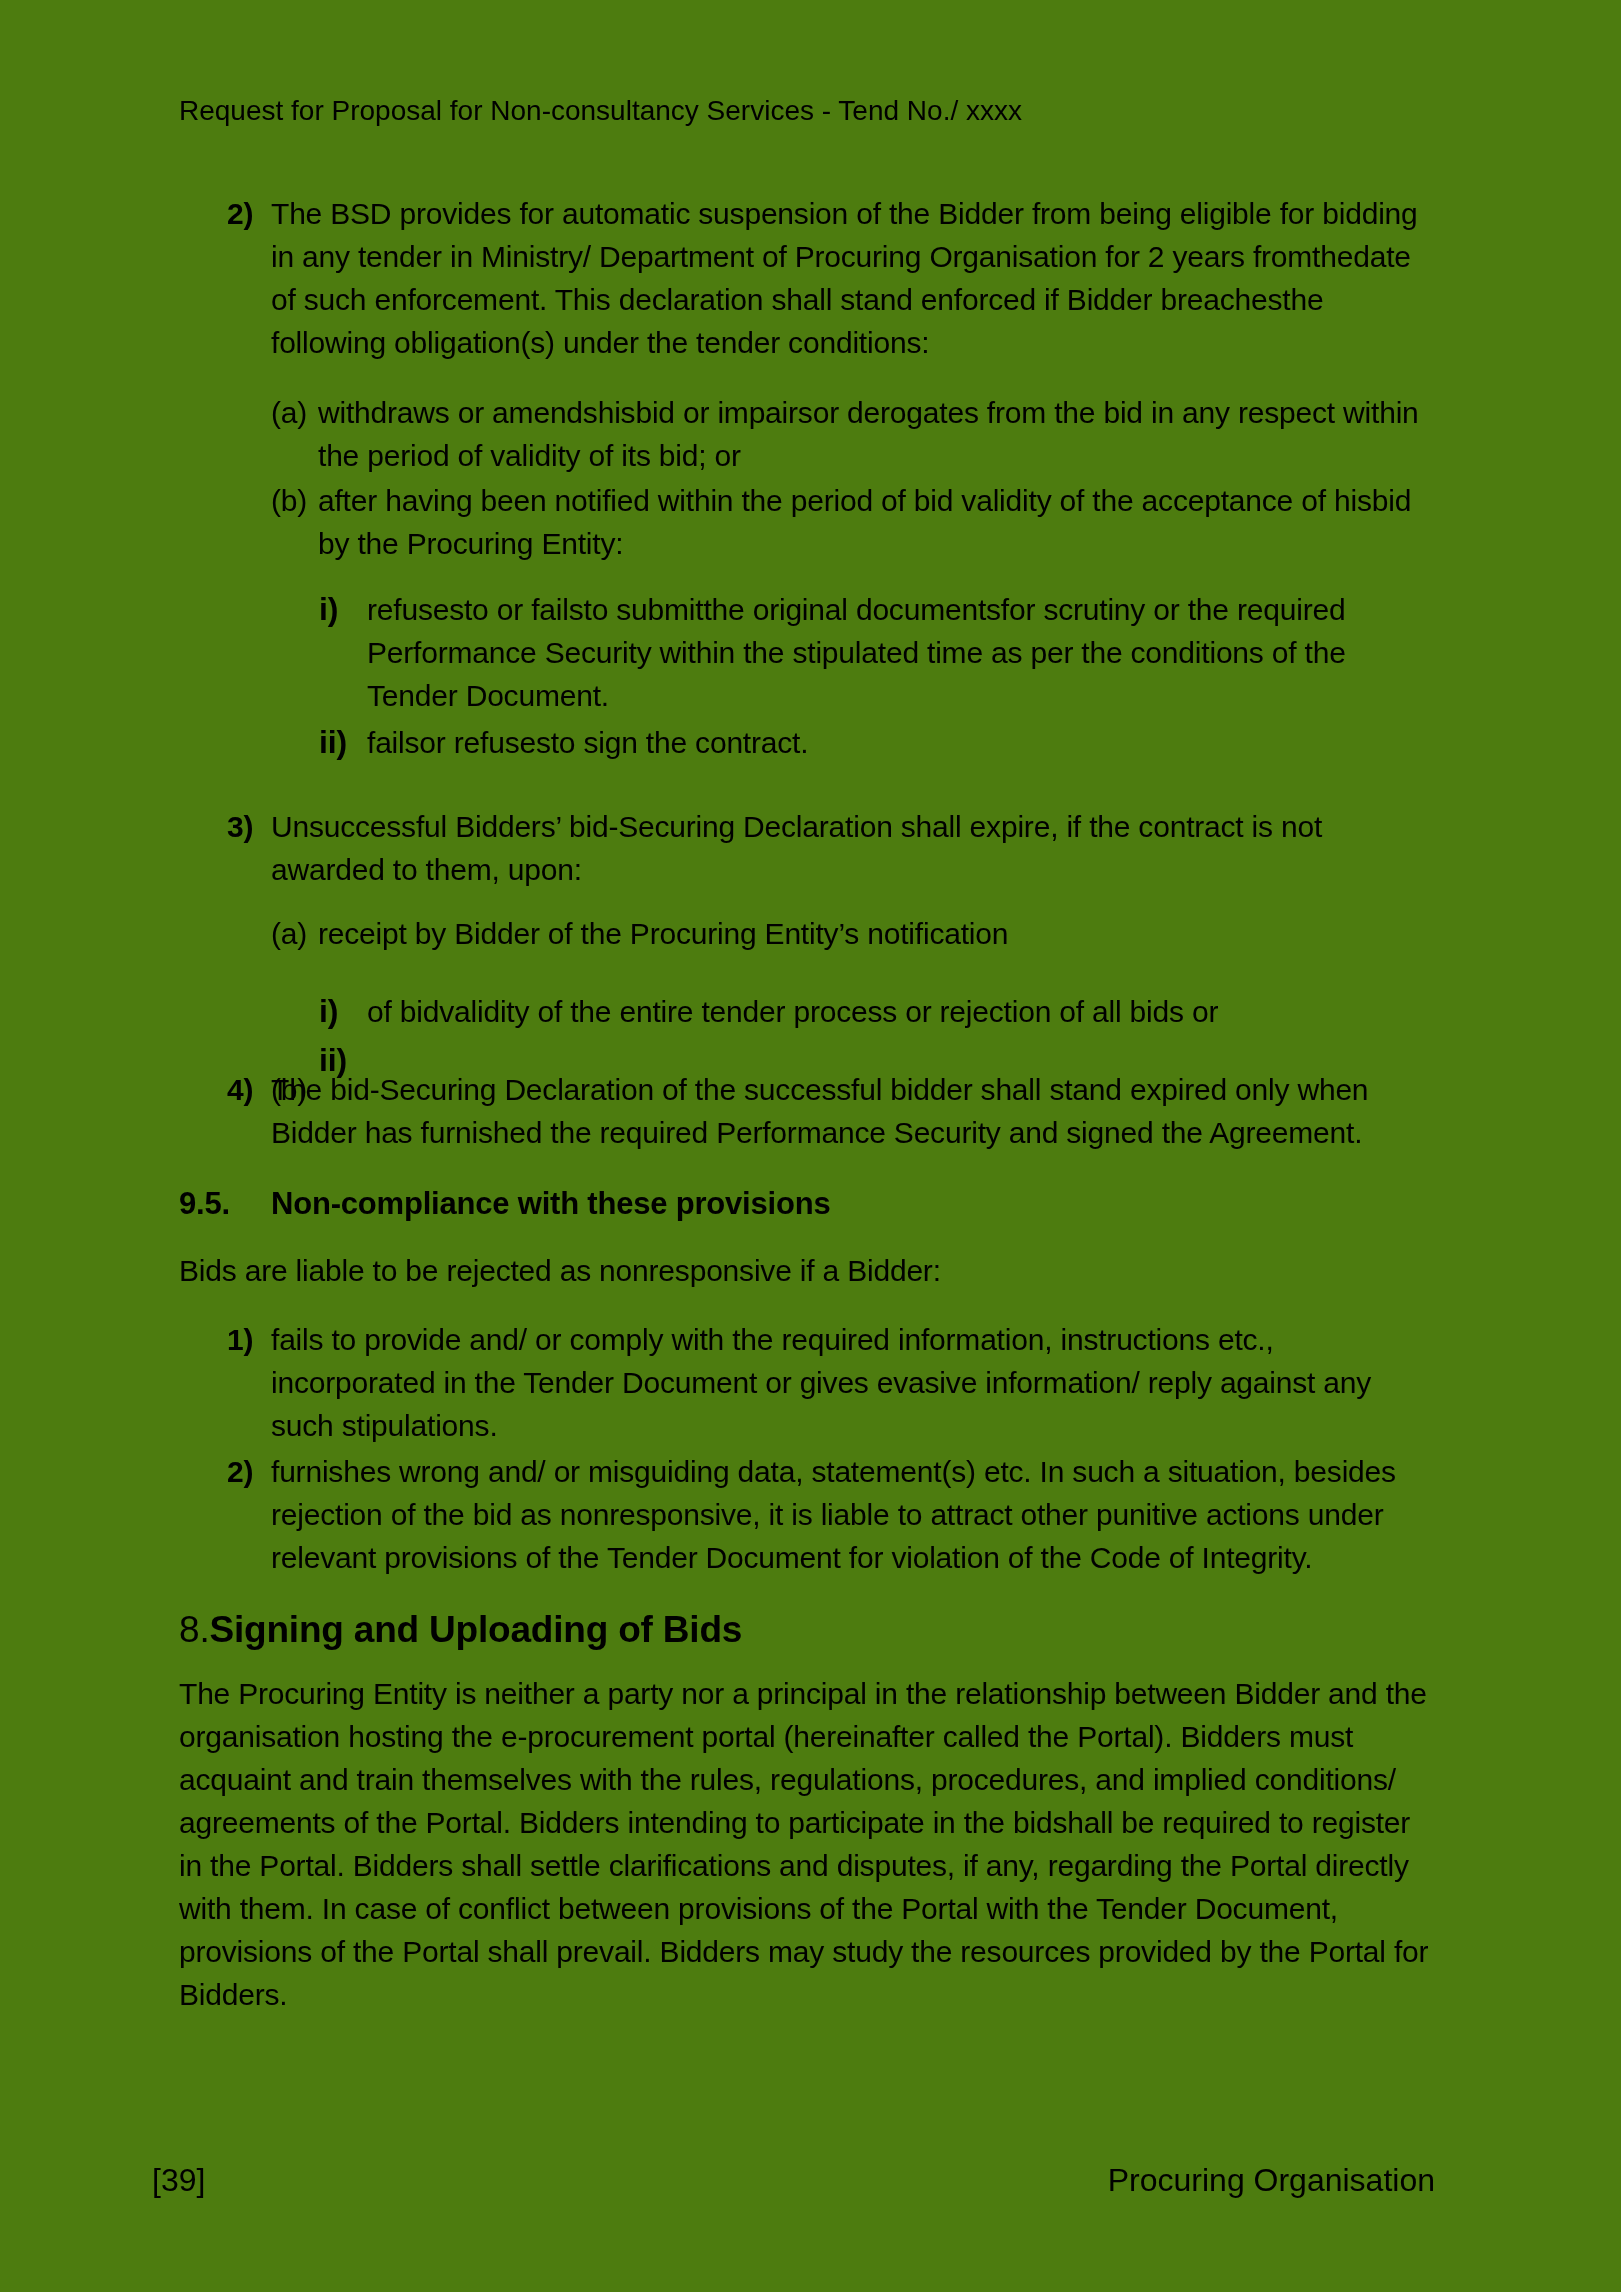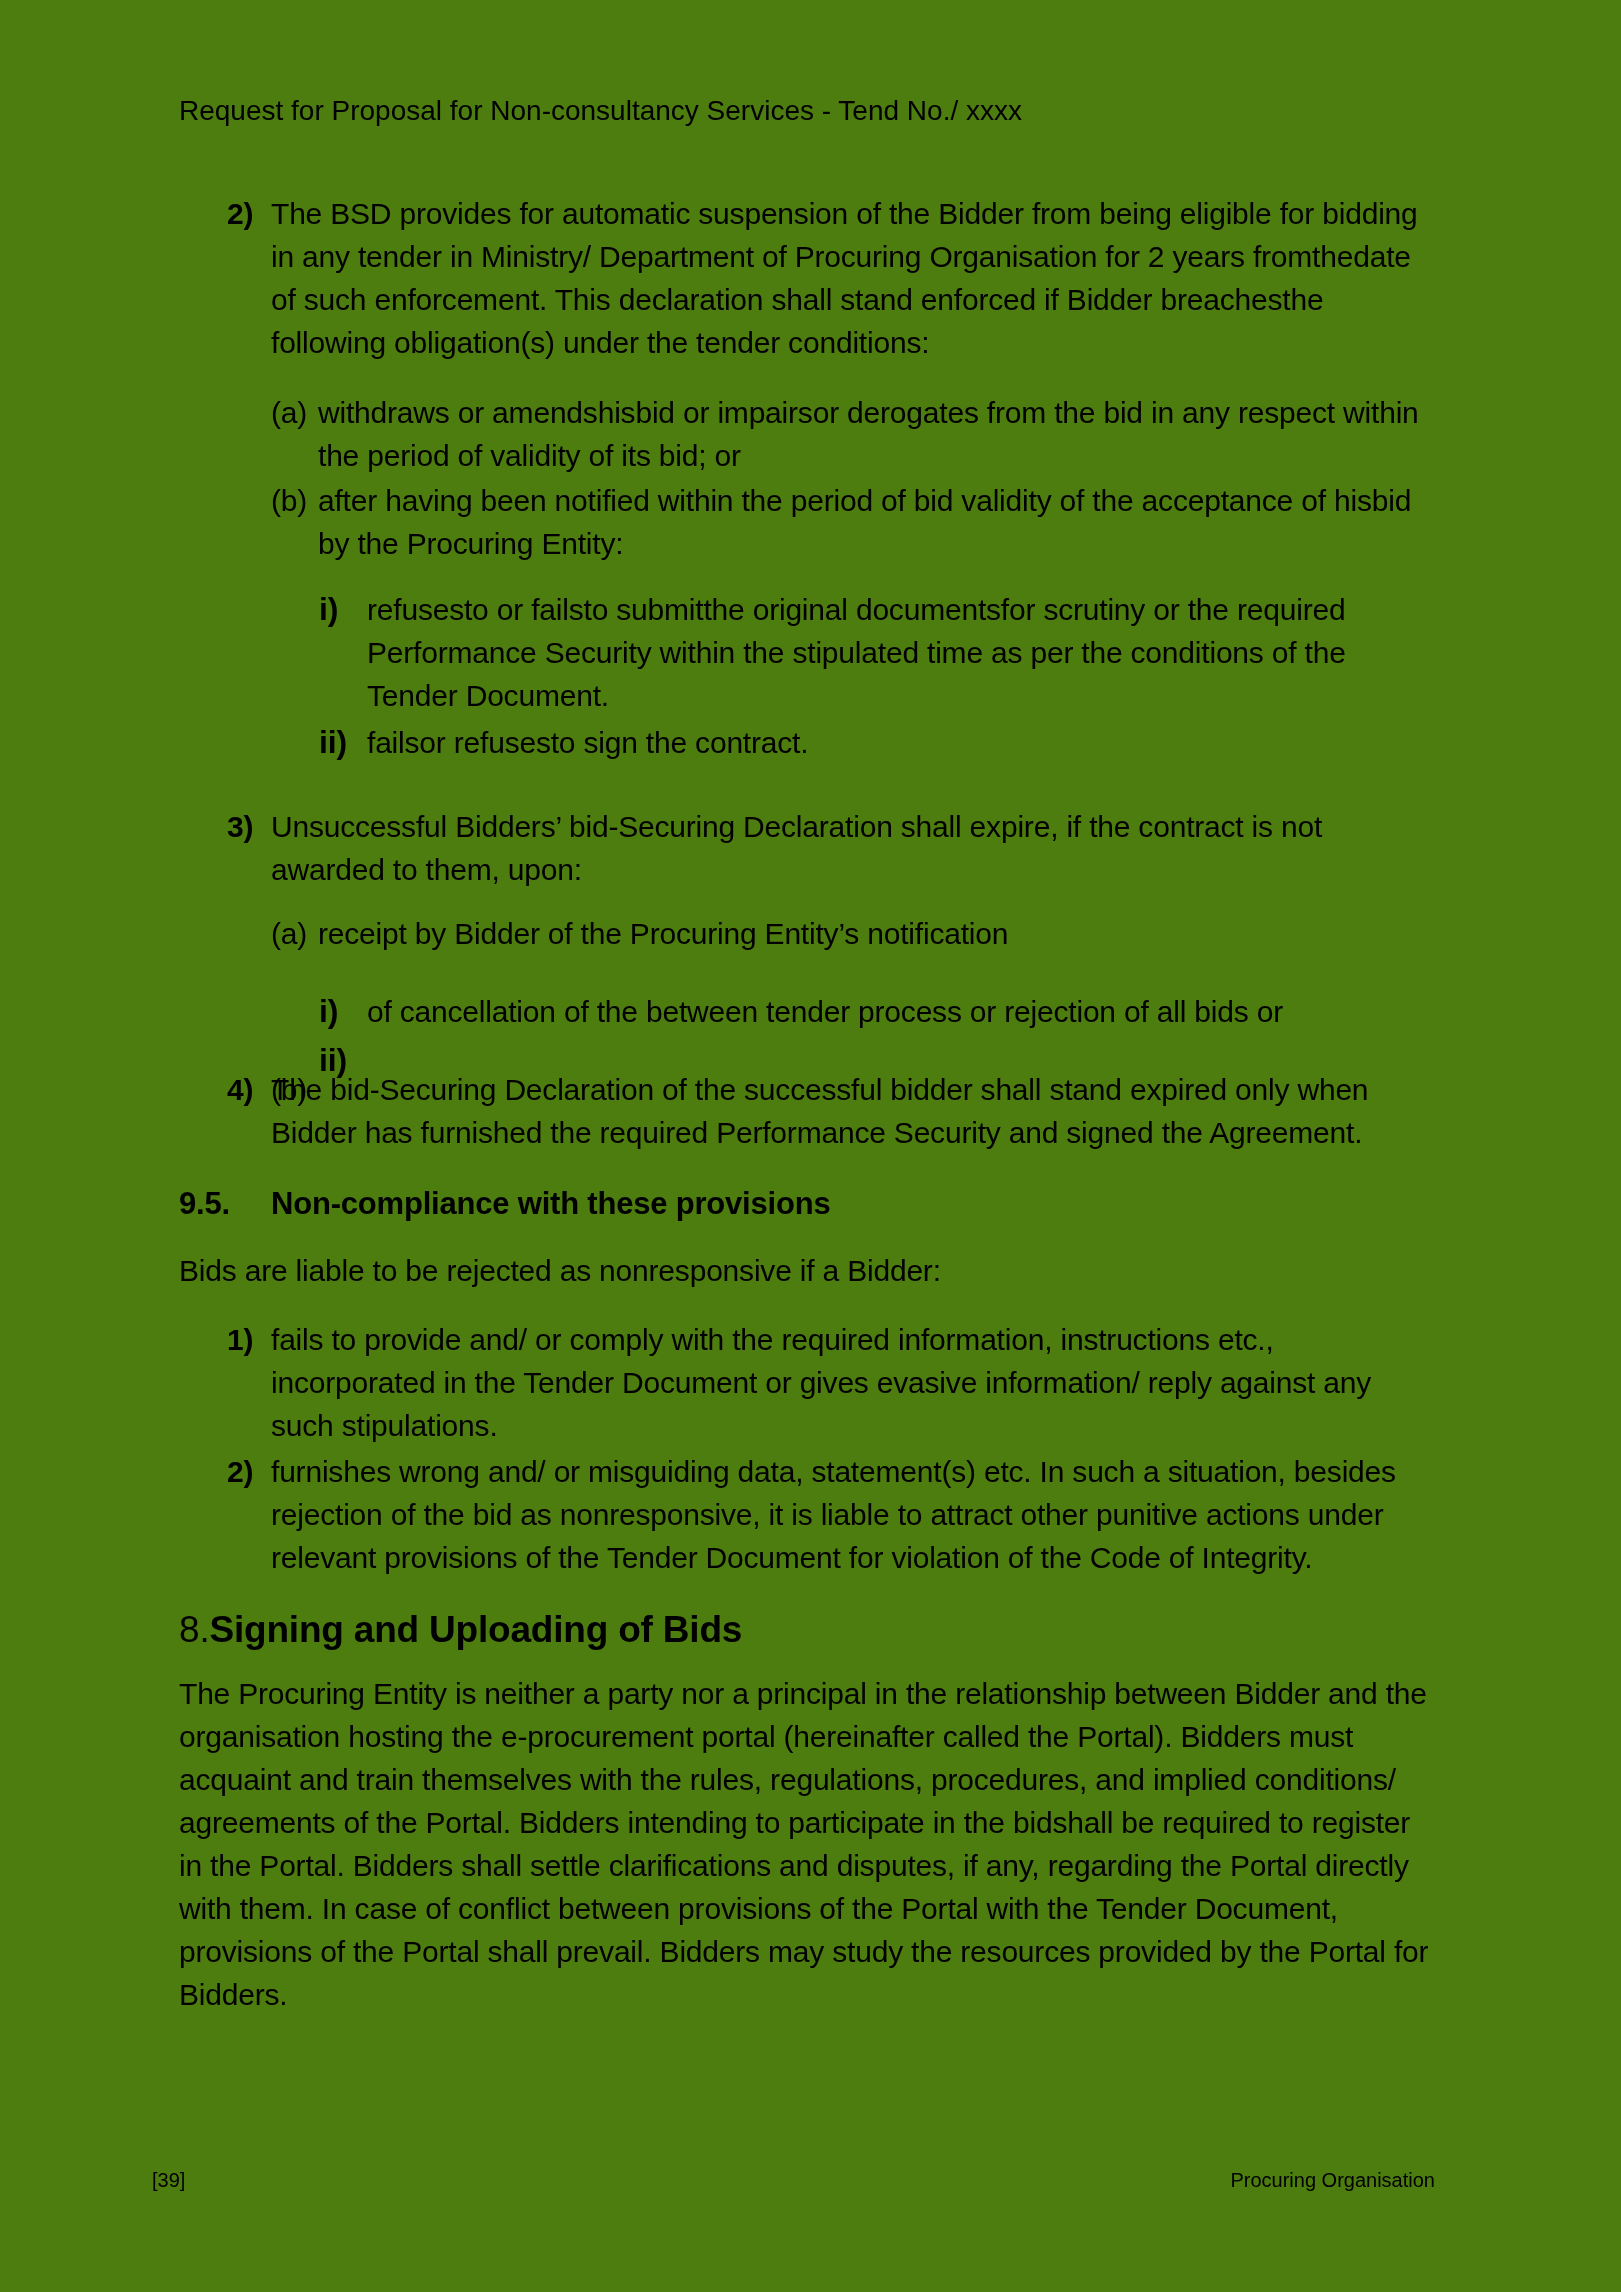--- a/index.html
+++ b/index.html
@@ -32,21 +32,21 @@
   .h2{font-weight:bold;font-size:31px;line-height:45px;}
   .h2 .h2-num{display:inline-block;width:92px;}
   .h1{font-size:37px;line-height:51px;}
   .h1 .h1-num{font-weight:normal;}
   .h1 .h1-title{font-weight:bold;}
   .para{padding-left:0;}
   .doc-footer{
     position:absolute;
     left:152px;right:186px;bottom:96px;
     display:flex;justify-content:space-between;align-items:baseline;
-    font-size:20px;line-height:33px;letter-spacing:0;
+    font-size:32px;line-height:33px;letter-spacing:0;
   }.mb27{margin-bottom:26.5px}.mb2{margin-bottom:2px}
   .mb24{margin-bottom:23.5px}.mb4{margin-bottom:3.9px}.mb42{margin-bottom:41px}
   .mb22{margin-bottom:21.6px}.mb36{margin-bottom:35px}.mb6{margin-bottom:5.9px}
   .mb30{margin-bottom:29px}.mb26{margin-bottom:25.5px}.mb3{margin-bottom:2.9px}
   .mb17{margin-bottom:16.7px}.mb34{margin-bottom:33px}
 </style>
 </head>
 <body>
 
 <div class="page">
@@ -83,21 +83,21 @@
     <span class="txt">Unsuccessful Bidders’ bid-Securing Declaration shall expire, if the contract is not awarded to them, upon:</span>
   </div>
 
   <div class="li l2 mb36">
     <span class="marker">(a)</span>
     <span class="txt">receipt by Bidder of the Procuring Entity’s notification</span>
   </div>
 
   <div class="li l3 mb6">
     <span class="marker">i)</span>
-    <span class="txt">of cancellation of the between tender process or rejection of all bids or</span>
+    <span class="txt">of bidvalidity of the entire tender process or rejection of all bids or</span>
   </div>
 
   <div class="li l3 mb36">
     <span class="marker">ii)</span>
   </div>
 
   <div class="li l2 mb30">
     <span class="marker">(b)</span>
   </div>
 

